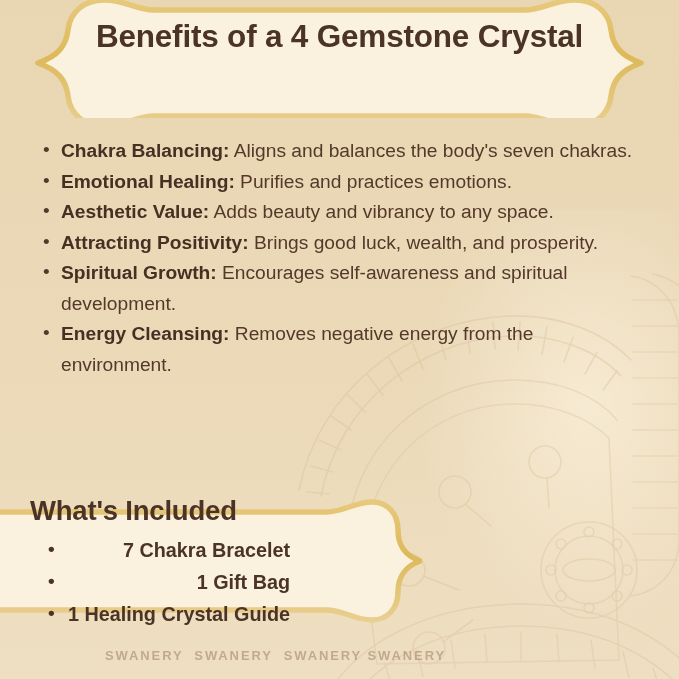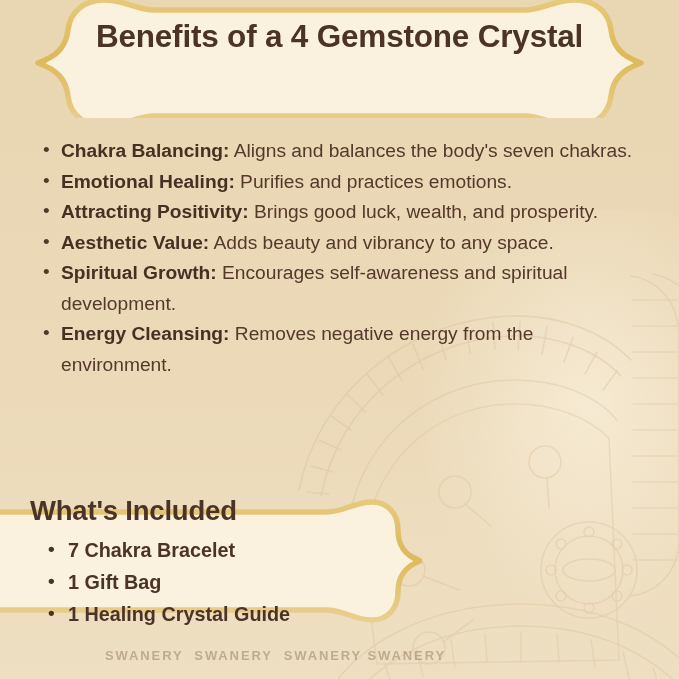--- a/index.html
+++ b/index.html
@@ -135,20 +135,21 @@
     padding: 0;
     list-style: none;
   }
   .included-list li {
     position: relative;
     padding-left: 20px;
     font-size: 19.8px;
     line-height: 32px;
     font-weight: bold;
     color: #4b3326;
+    text-align: right;
   }
   .included-list li::before {
     content: "\2022";
     position: absolute;
     left: 0px;
     top: -1px;
     font-size: 19px;
     color: #4b3326;
   }
 
@@ -262,22 +263,22 @@
           C 84 132, 70 120, 68 102
           C 66 86, 58 76, 38 69
           Z" fill="#faf2df" stroke="url(#goldGrad)" stroke-width="5.5" stroke-linejoin="round"></path>
     </svg>
     <div class="banner-title">Benefits of a 4 Gemstone Crystal</div>
   </div>
 
   <ul class="benefits" id="benefits-list">
       <li><span class="term">Chakra Balancing:</span><span> Aligns and balances the body's seven chakras.</span></li>
       <li><span class="term">Emotional Healing:</span><span> Purifies and practices emotions.</span></li>
+      <li><span class="term">Aesthetic Value:</span><span> Adds beauty and vibrancy to any space.</span></li>
       <li><span class="term">Attracting Positivity:</span><span> Brings good luck, wealth, and prosperity.</span></li>
-      <li><span class="term">Aesthetic Value:</span><span> Adds beauty and vibrancy to any space.</span></li>
       <li><span class="term">Spiritual Growth:</span><span> Encourages self-awareness and spiritual development.</span></li>
       <li><span class="term">Energy Cleansing:</span><span> Removes negative energy from the environment.</span></li>
     </ul>
 
   <div class="included-wrap">
     <svg width="430" height="162" viewBox="0 0 430 162">
       <defs>
         <linearGradient id="goldGrad2" x1="0" y1="0" x2="0" y2="1">
           <stop offset="0%" stop-color="#e7c97c"></stop>
           <stop offset="45%" stop-color="#ddb959"></stop>

